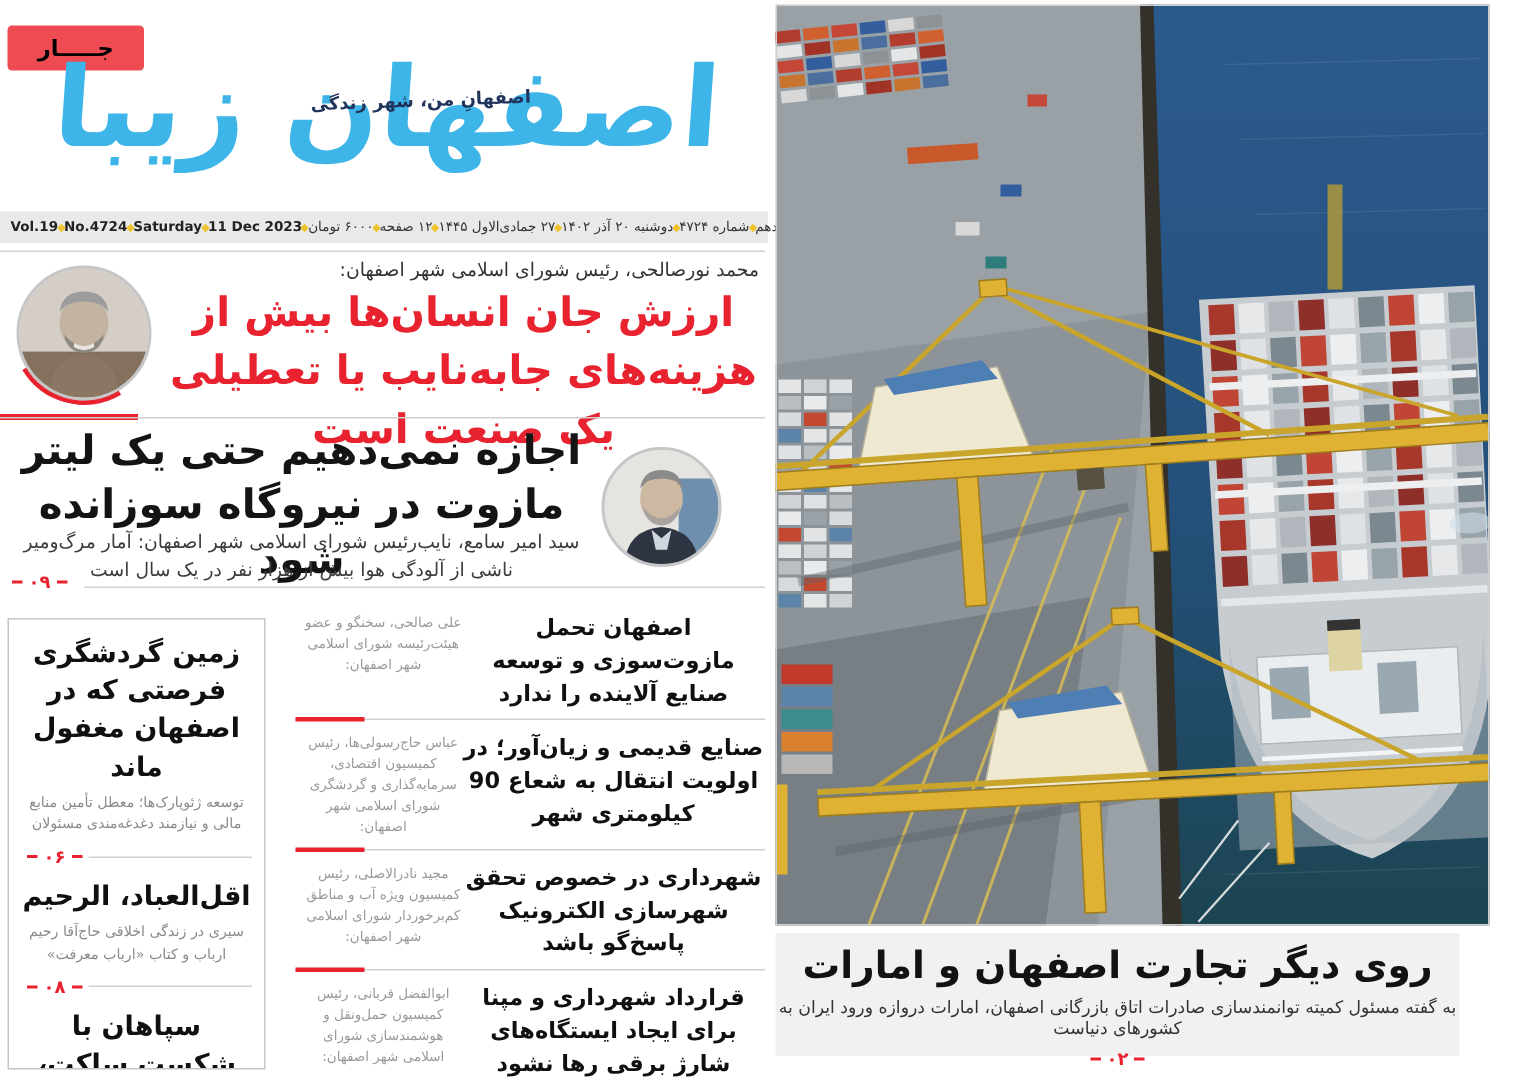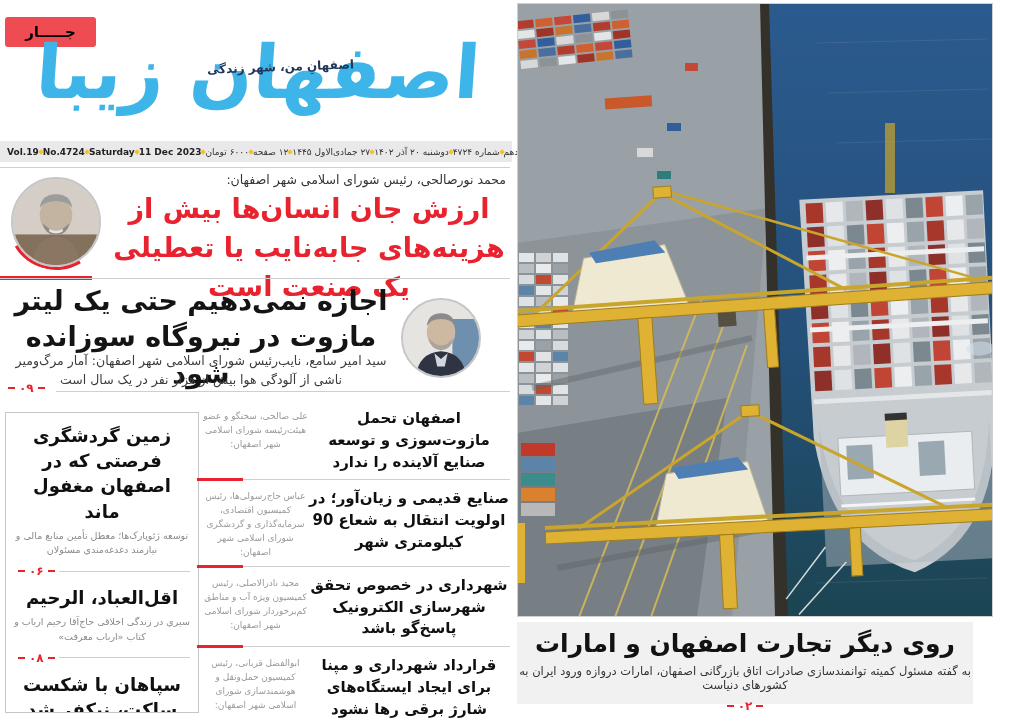--- a/index.html
+++ b/index.html
@@ -49,21 +49,21 @@
   .portrait-wrap{position:absolute;}
   .portrait-wrap .arc{content:"";position:absolute;inset:-3px;border-radius:50%;
       border:3px solid transparent;border-bottom-color:var(--red);transform:rotate(14deg);}
 
   
   .pg{color:var(--red);font-weight:bold;font-size:12px;white-space:nowrap;display:inline-flex;align-items:center;}
   .pg::before,.pg::after{content:"";display:inline-block;width:7px;height:2px;
       background:var(--red);margin:0 4px;}
 
   
-  .sidebox{left:5px;top:412px;width:194px;height:301px;border:1px solid #c6c6c6;
+  .sidebox{left:5px;top:412px;width:172px;height:301px;border:1px solid #c6c6c6;
       background:#fff;padding:10px 8px 0 8px;overflow:hidden;}
   .sidebox .head{font-size:18px;font-weight:bold;color:#101010;text-align:center;line-height:1.4;}
   .sidebox .sub{font-size:9.5px;color:#8a8a8a;text-align:center;line-height:1.55;margin-top:5px;}
   .pagerow{display:flex;align-items:center;margin:6px 0 7px 0;}
   .pagerow .hairline{flex:1;}
 
   
   .briefs{left:197px;top:401px;width:313px;}
   .brief-row{display:flex;direction:rtl;align-items:flex-start;padding:7px 0 5px 0;min-height:44px;}
   .brief-head{width:202px;font-size:15px;font-weight:bold;color:#101010;

